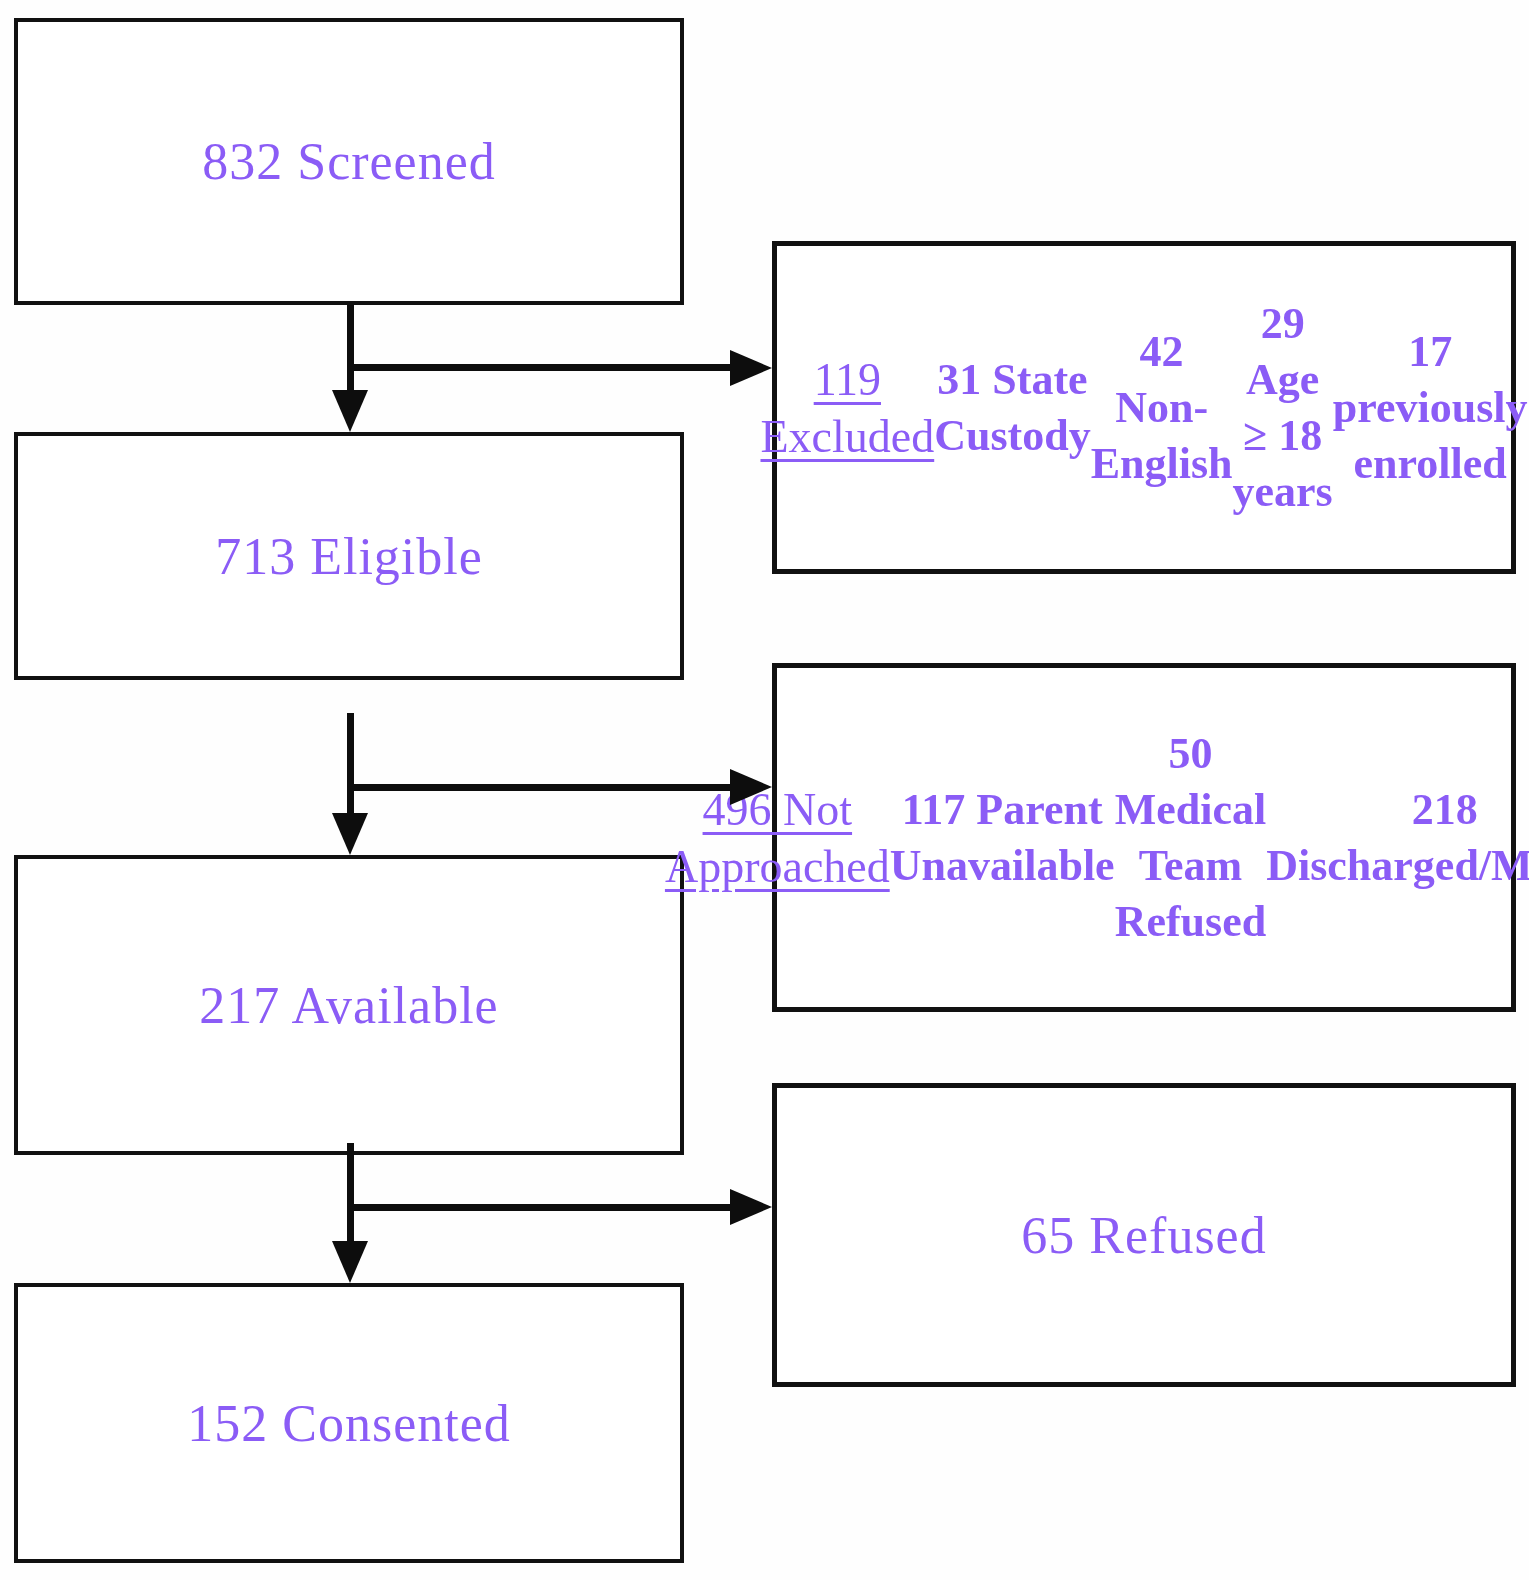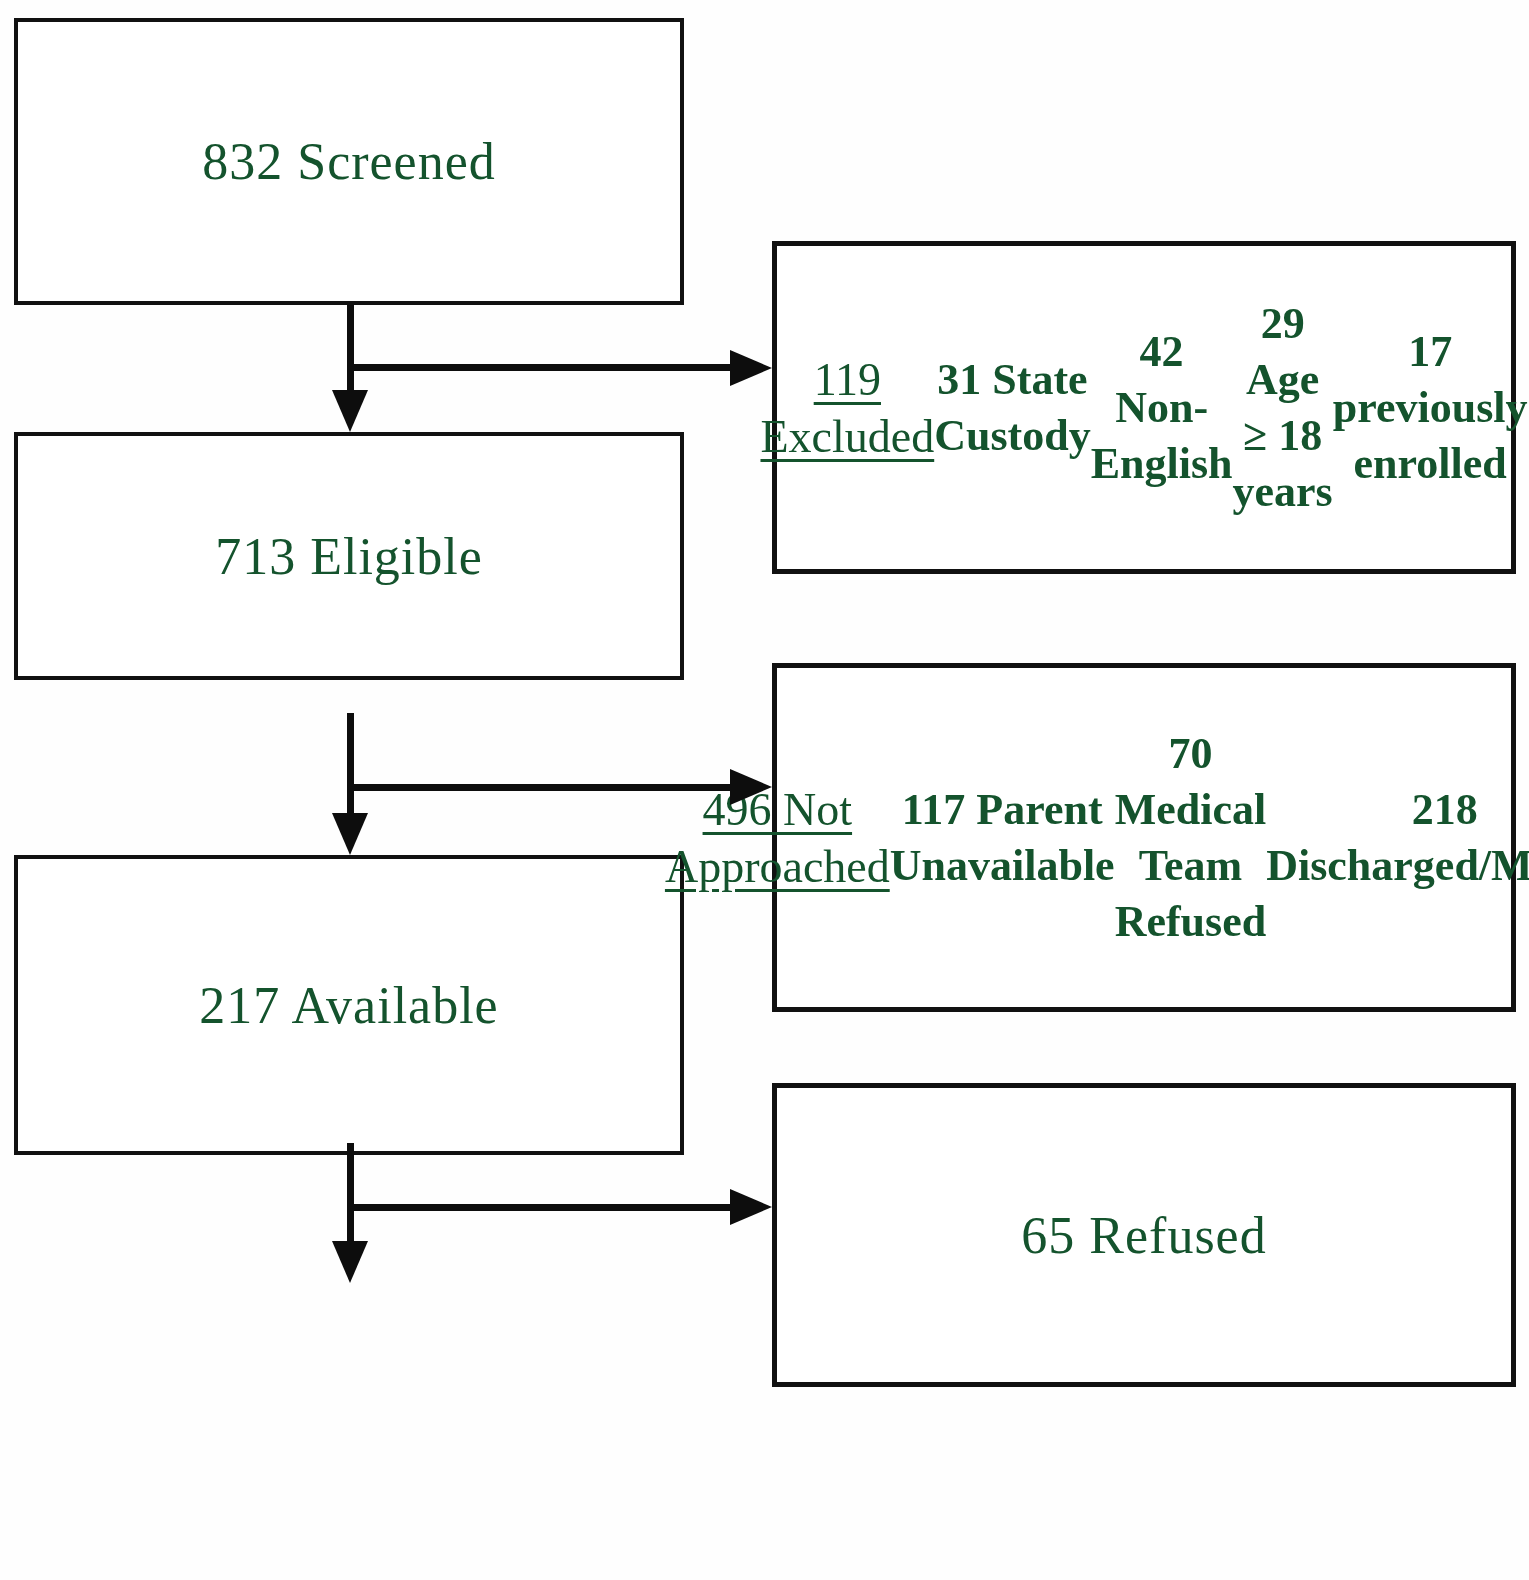--- a/index.html
+++ b/index.html
@@ -2,21 +2,21 @@
 <html><head>
 <meta charset="utf-8">
 <style>
   html, body { margin: 0; padding: 0; background: #ffffff; }
   .canvas {
     position: relative;
     width: 1529px;
     height: 1580px;
     background: #fefefe;
     font-family: "Liberation Serif", "DejaVu Serif", serif;
-    color: #14532d;
+    color: #8b5cf6;
     overflow: hidden;
   }
   .box {
     position: absolute;
     background: #ffffff;
     box-sizing: border-box;
     display: flex;
     align-items: center;
     justify-content: center;
     text-align: center;
@@ -57,36 +57,39 @@
   </div>
 
   <div class="box lft" style="left:14px; top:432px; width:670px; height:248px;">
     <span class="big-label">713 Eligible</span>
   </div>
 
   <div class="box lft" style="left:14px; top:855px; width:670px; height:300px;">
     <span class="big-label">217 Available</span>
   </div>
 
+  <div class="box lft" style="left:14px; top:1283px; width:670px; height:280px;">
+    <span class="big-label">152 Consented</span>
+  </div>
 
   <div class="box rgt" style="left:772px; top:241px; width:744px; height:333px;">
     <div class="detail-stack">
       <span class="box-title u">119 Excluded</span>
       <span class="detail-line">31 State Custody</span>
       <span class="detail-line">42 Non-English</span>
       <span class="detail-line">29 Age ≥ 18 years</span>
       <span class="detail-line">17 previously enrolled</span>
     </div>
   </div>
 
   <div class="box rgt" style="left:772px; top:663px; width:744px; height:349px;">
     <div class="detail-stack">
       <span class="box-title u">496 Not Approached</span>
       <span class="detail-line">117 Parent Unavailable</span>
-      <span class="detail-line">70 Medical Team Refused</span>
+      <span class="detail-line">50 Medical Team Refused</span>
       <span class="detail-line">218 Discharged/Missed</span>
     </div>
   </div>
 
   <div class="box rgt" style="left:772px; top:1083px; width:744px; height:304px;">
     <span class="big-label">65 Refused</span>
   </div>
 
   <div class="vline" style="left:347px; top:305px; height:92px;"></div>
   <div class="ah-down" style="left:332px; top:390px;"></div>

